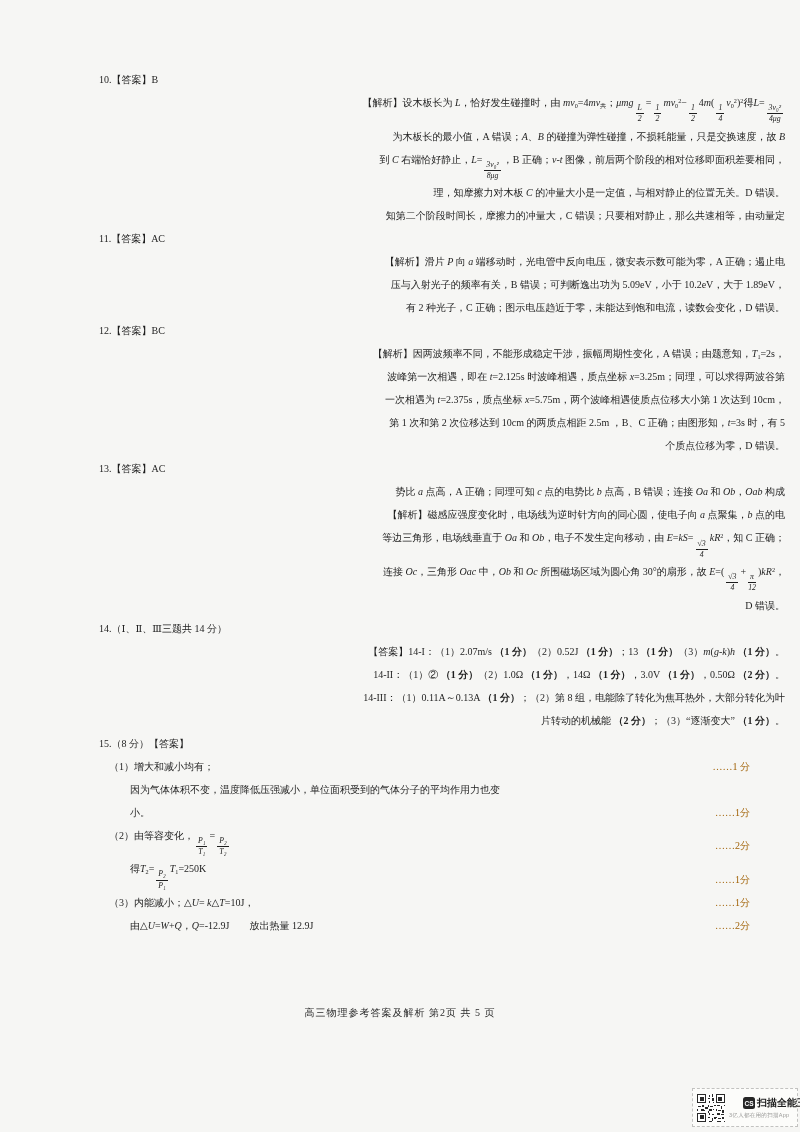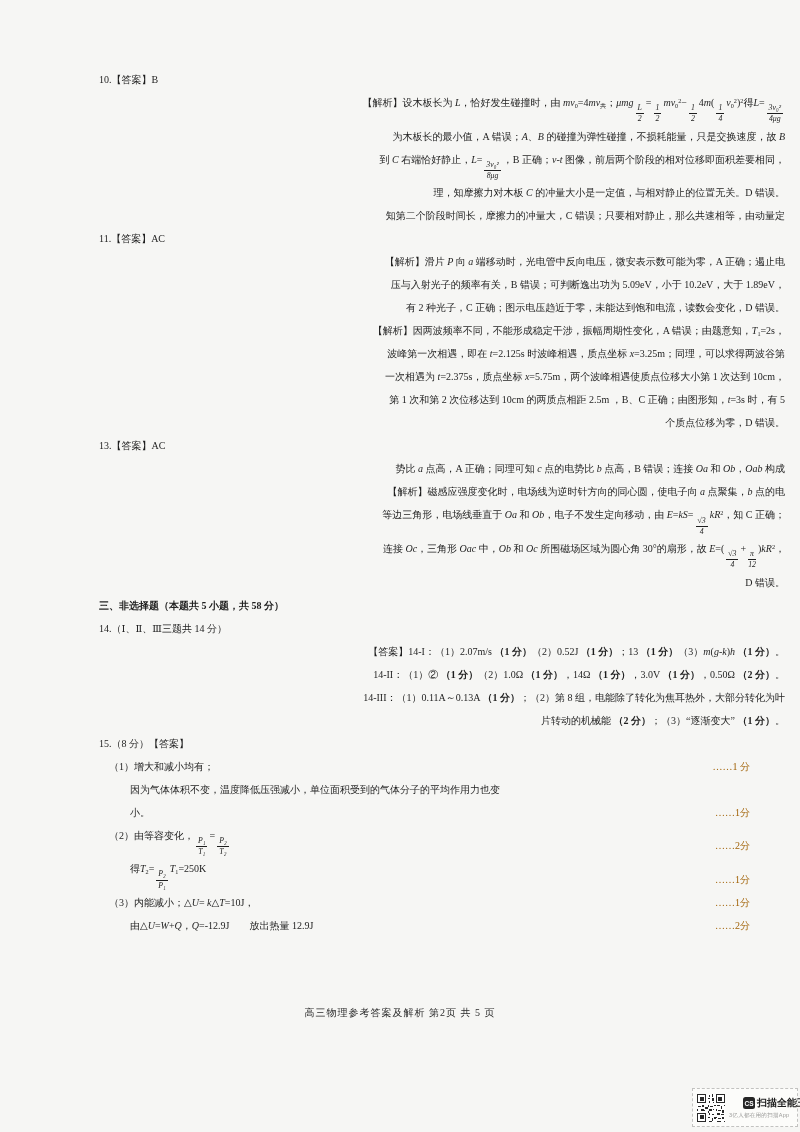--- a/index.html
+++ b/index.html
@@ -112,20 +112,23 @@
       </div>
       <div class="line i1">
         <span class="lc"><span>【解析】滑片 </span><span class="var">P</span><span> 向 </span><span class="var">a</span><span> 端移动时，光电管中反向电压，微安表示数可能为零，A 正确；遏止电</span></span>
       </div>
       <div class="line i1">
         <span class="lc"><span>压与入射光子的频率有关，B 错误；可判断逸出功为 5.09eV，小于 10.2eV，大于 1.89eV，</span></span>
       </div>
       <div class="line i1">
         <span class="lc"><span>有 2 种光子，C 正确；图示电压趋近于零，未能达到饱和电流，读数会变化，D 错误。</span></span>
       </div>
+      <div class="line i0">
+        <span class="lc"><span>12.【答案】BC</span></span>
+      </div>
       <div class="line i1">
         <span class="lc"><span>【解析】因两波频率不同，不能形成稳定干涉，振幅周期性变化，A 错误；由题意知，</span><span class="var">T</span><span class="sb">1</span><span>=2s，</span></span>
       </div>
       <div class="line i1">
         <span class="lc"><span>波峰第一次相遇，即在 </span><span class="var">t</span><span>=2.125s 时波峰相遇，质点坐标 </span><span class="var">x</span><span>=3.25m；同理，可以求得两波谷第</span></span>
       </div>
       <div class="line i1">
         <span class="lc"><span>一次相遇为 </span><span class="var">t</span><span>=2.375s，质点坐标 </span><span class="var">x</span><span>=5.75m，两个波峰相遇使质点位移大小第 1 次达到 10cm，</span></span>
       </div>
       <div class="line i1">
@@ -153,23 +156,20 @@
         <span class="lc"><span>连接 </span><span class="var">Oc</span><span>，三角形 </span><span class="var">Oac</span><span> 中，</span><span class="var">Ob</span><span> 和 </span><span class="var">Oc</span><span> 所围磁场区域为圆心角 30°的扇形，故 </span><span class="var">E</span><span>=(</span><span class="frac">
             <span class="fn">√3</span>
             <span class="fd">4</span>
           </span><span>+</span><span class="frac">
             <span class="fn">π</span>
             <span class="fd">12</span>
           </span><span>)</span><span class="var">kR</span><span class="sp">2</span><span>，</span></span>
       </div>
       <div class="line i1">
         <span class="lc"><span>D 错误。</span></span>
-      </div>
-      <div class="line i0">
-        <span class="lc"><span class="bold">三、非选择题（本题共 5 小题，共 58 分）</span></span>
       </div>
       <div class="line i0">
         <span class="lc"><span>14.（Ⅰ、Ⅱ、Ⅲ三题共 14 分）</span></span>
       </div>
       <div class="line i1">
         <span class="lc"><span>【答案】14-I：（1）2.07m/s </span><span class="bold">（1 分）</span><span>（2）0.52J </span><span class="bold">（1 分）</span><span>；13 </span><span class="bold">（1 分）</span><span>（3）</span><span class="var">m</span><span>(</span><span class="var">g-k</span><span>)</span><span class="var">h</span><span> </span><span class="bold">（1 分）</span><span>。</span></span>
       </div>
       <div class="line i1">
         <span class="lc"><span>14-II：（1）② </span><span class="bold">（1 分）</span><span>（2）1.0Ω </span><span class="bold">（1 分）</span><span>，14Ω </span><span class="bold">（1 分）</span><span>，3.0V </span><span class="bold">（1 分）</span><span>，0.50Ω </span><span class="bold">（2 分）</span><span>。</span></span>
       </div>

